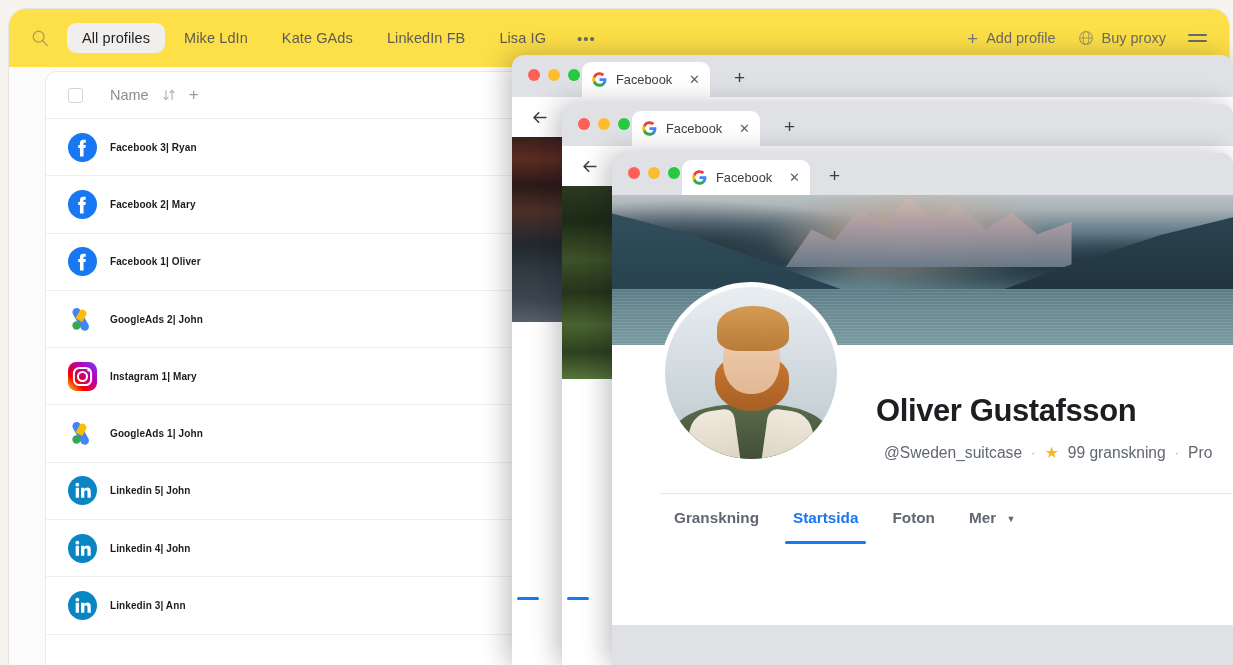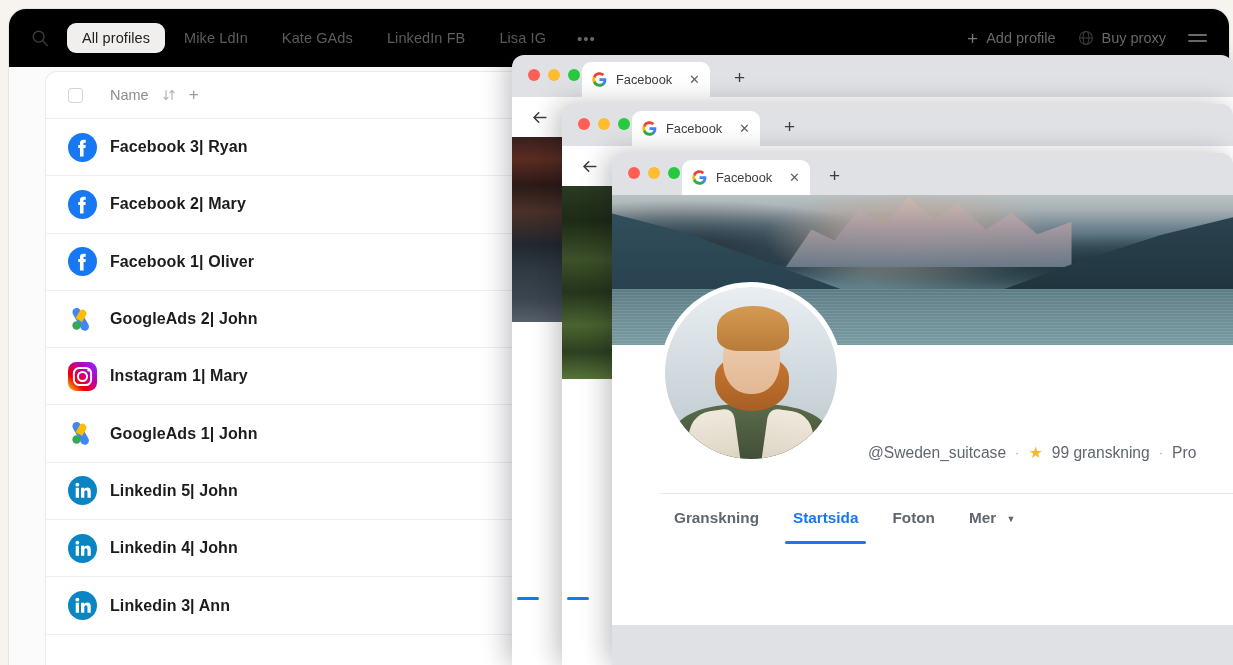--- a/index.html
+++ b/index.html
@@ -21,21 +21,21 @@
     border-radius: 18px 18px 0 0;
     border: 1px solid #e6e4e2;
     border-bottom: none;
     overflow: hidden;
   }
   .app-topbar {
     position: relative;
     height: 58px;
     display: flex; align-items: center;
     padding: 0 22px 0 22px;
-    background: #000000;
+    background: #fde047;
     justify-content: flex-end;
   }
   .search-icon {
     width: 18px; height: 18px; flex: none; margin-right: 18px;
     opacity: .55;
   }
   .tabs { display: flex; align-items: center; gap: 4px; }
   .tab {
     font-size: 14.5px; color: #5c5c5c;
     padding: 7px 15px; border-radius: 9px; white-space: nowrap;
@@ -80,21 +80,21 @@
   .th-tags { margin-left: auto; padding-right: 6px; }
 
   .row {
     display: flex; align-items: center;
     height: 57.3px;
     padding: 0 22px;
     border-bottom: 1px solid #f1efed;
   }
   .row-ico { width: 29px; height: 29px; flex:none; margin-right: 13px; }
   .row-name {
-    font-size: 16px; font-weight: 700; color: #1c1c1c;
+    font-size: 10px; font-weight: 700; color: #1c1c1c;
     letter-spacing: .1px; white-space: nowrap;
   }
   .row-right { margin-left: auto; display:flex; align-items:center; }
   .status-btn {
     width: 57px; height: 27px;
     border-radius: 7px;
     display:flex; align-items:center; justify-content:center;
     font-size: 12.5px; background: #fff;
   }
   .status-btn.stop { border: 1px solid #f2b6b6; color: #ef7b7b; }
@@ -228,21 +228,21 @@
   .av-collar-l { position:absolute; left:14%; bottom:-2%; width:28%; height:30%;
     background: linear-gradient(180deg,#efe9dd 0%,#ddd4c3 100%); border-radius: 50% 20% 0 0; transform: rotate(-8deg);}
   .av-collar-r { position:absolute; right:14%; bottom:-2%; width:28%; height:30%;
     background: linear-gradient(180deg,#efe9dd 0%,#ddd4c3 100%); border-radius: 20% 50% 0 0; transform: rotate(8deg);}
   .p-name {
     position:absolute; left: 264px; top: 48px;
     font-size: 31px; font-weight: 700; color: #1c1e21; letter-spacing: -.4px;
     white-space: nowrap;
   }
   .p-meta {
-    position:absolute; left: 256px; top: 98px;
+    position:absolute; left: 272px; top: 98px;
     font-size: 15.6px; color: #606770; white-space: nowrap;
     display:flex; align-items:center; gap: 9px;
   }
   .p-meta .dot { color:#9aa0a6; font-size: 13px; }
   .star { color:#f7b928; font-size: 16px; }
   .p-tabs {
     position:absolute; left: 48px; bottom: 0; right: 0;
     height: 52px; border-top: 1px solid #e6e8ea;
     display:flex; align-items: flex-start; gap: 6px; padding-top: 2px;
   }
@@ -594,20 +594,21 @@
       <div class="profile-strip">
         <div class="avatar">
           <div class="av-coat"></div>
           <div class="av-collar-l"></div>
           <div class="av-collar-r"></div>
           <div class="av-beard"></div>
           <div class="av-face"></div>
           <div class="av-hair"></div>
         </div>
 
+        <div class="p-name">Oliver Gustafsson</div>
 
         <div class="p-meta">
           <span>@Sweden_suitcase</span>
           <span class="dot">·</span>
           <span class="star">★</span>
           <span>99 granskning</span>
           <span class="dot">·</span>
           <span>Pro</span>
         </div>
 

